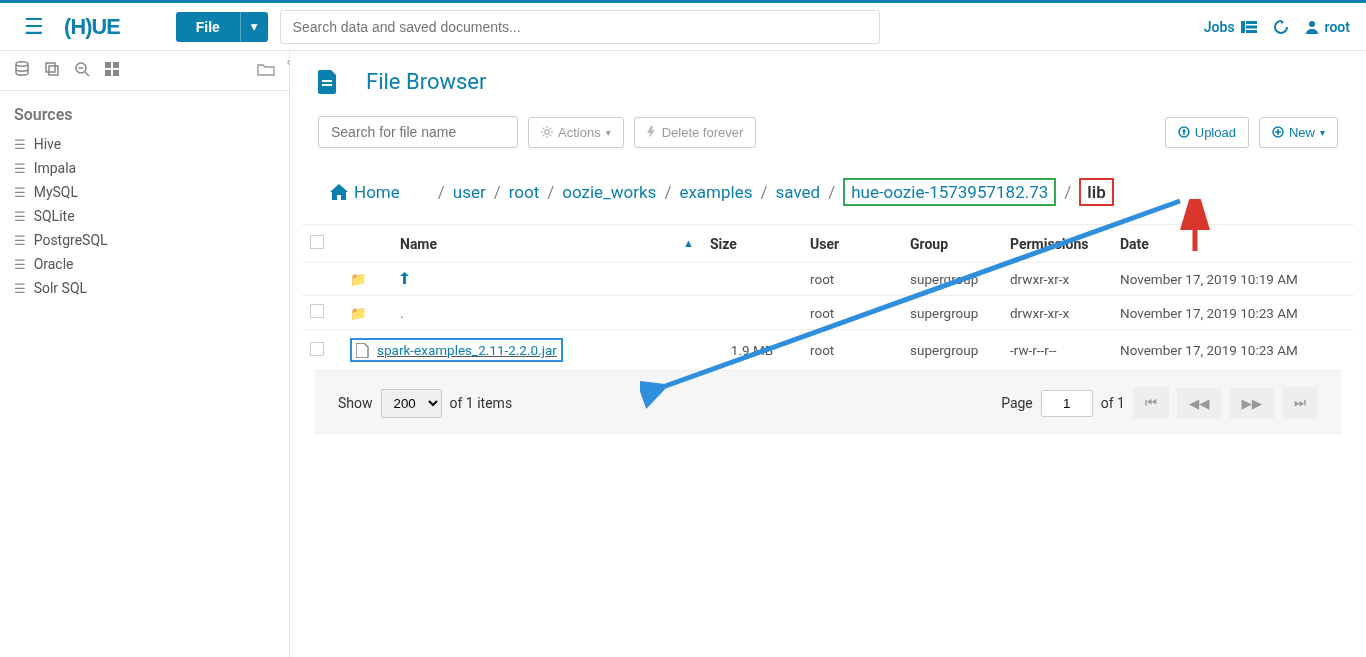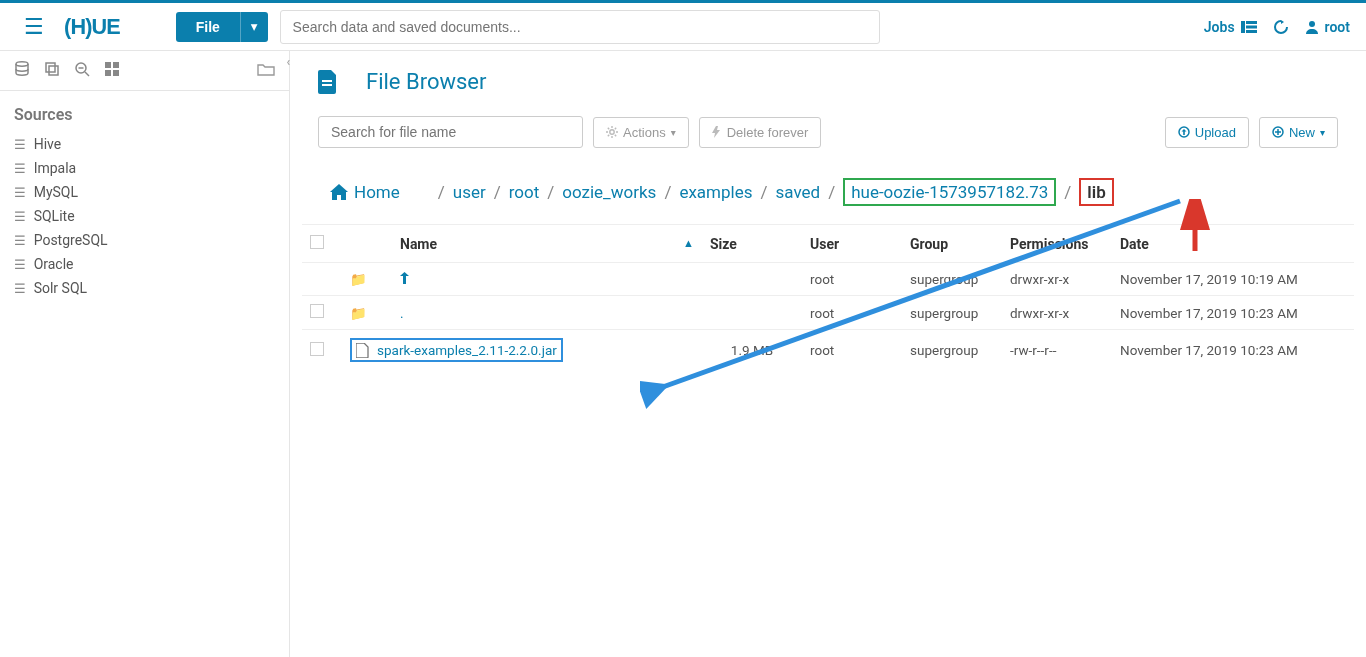--- a/index.html
+++ b/index.html
@@ -20,38 +20,38 @@
 .sidebar { width: 290px; border-right: 1px solid #e5e5e5; position: relative; }
 .sidebar-tools { display: flex; align-items: center; padding: 10px 14px; border-bottom: 1px solid #e5e5e5; gap: 14px; color: #888; position: relative; }
 .sidebar-tools .spacer { flex: 1; }
 .sidebar-collapse { position: absolute; right: -1px; top: 4px; color: #999; font-size: 12px; }
 .sidebar-section-title { font-weight: 600; color: #777; padding: 14px 14px 8px; font-size: 16px; }
 .sidebar-item { display: flex; align-items: center; padding: 4px 14px; gap: 8px; color: #555; cursor: pointer; font-size: 14px; }
 .db-icon { color: #888; font-size: 13px; }
 .main { flex: 1; overflow: auto; padding: 0; }
 .main-header { display: flex; align-items: center; gap: 28px; padding: 18px 28px 14px; color: #0b7fad; font-size: 22px; }
 .toolbar { display: flex; align-items: center; gap: 10px; padding: 8px 28px 12px; }
-.toolbar input[type=text] { padding: 7px 12px; border: 1px solid #ccc; border-radius: 3px; width: 265px; font-size: 14px; }
+.toolbar input[type=text] { padding: 7px 12px; border: 1px solid #ccc; border-radius: 3px; width: 200px; font-size: 14px; }
 .btn-outline { background: #fff; border: 1px solid #ccc; color: #999; padding: 7px 12px; border-radius: 3px; cursor: pointer; font-size: 13px; display: flex; align-items: center; gap: 5px; }
 .btn-outline.blue { color: #0b7fad; }
 .toolbar .spacer { flex: 1; }
 .breadcrumb { display: flex; align-items: center; gap: 8px; padding: 18px 40px 18px; font-size: 17px; flex-wrap: wrap; }
 .breadcrumb a { color: #0b7fad; cursor: pointer; }
 .breadcrumb .home { color: #0b7fad; font-weight: 400; display: flex; align-items: center; gap: 6px; margin-right: 30px; }
 .breadcrumb .sep { color: #888; }
 .breadcrumb .highlighted-green { border: 2px solid #2fa84f; padding: 2px 6px; }
 .breadcrumb .highlighted-red { border: 2px solid #d9372c; padding: 2px 6px; color: #333; font-weight: 600; }
 .table-wrap { padding: 0 12px; }
 table.file-table { width: 100%; border-collapse: collapse; }
 table.file-table th { text-align: left; font-weight: 700; color: #333; padding: 10px 8px; border-top: 1px solid #eee; font-size: 14px; }
 table.file-table td { padding: 8px 8px; border-top: 1px solid #eee; font-size: 13.5px; color: #555; }
 .cb { width: 14px; height: 14px; border: 1px solid #ccc; display: inline-block; background: #fff; }
 .name-link { color: #0b7fad; cursor: pointer; }
 .sort-arrow { color: #0b7fad; font-size: 11px; margin-left: auto; }
-.selected-file-box { border: 2px solid #2f8fdd; padding: 2px 4px; display: inline-flex; align-items: center; gap: 8px; }
+.selected-file-box { border: 2px solid #2f8fdd; padding: 2px 4px; display: inline-flex; align-items: center; gap: 8px; text-decoration: underline; }
 .folder-icon { color: #444; }
 .pager { display: flex; align-items: center; padding: 16px 24px; gap: 8px; background: #f6f6f6; border-top: 1px solid #eee; margin: 0 12px; }
 .pager .spacer { flex: 1; }
 .pager select { padding: 5px 8px; border: 1px solid #ccc; border-radius: 2px; }
 .pager input { width: 52px; padding: 5px; text-align: center; border: 1px solid #ccc; border-radius: 2px; }
 .pager-btn { background: #eee; border: none; padding: 8px 12px; color: #999; cursor: pointer; }
 .annot-arrow-up { position: absolute; }
 .annot-arrow-blue { position: absolute; pointer-events: none; }
 </style>
 </head>
@@ -279,20 +279,33 @@
           </td>
           <td style="text-align:center;">1.9 MB</td>
           <td>root</td>
           <td>supergroup</td>
           <td>-rw-r--r--</td>
           <td>November 17, 2019 10:23 AM</td>
         </tr>
       </tbody>
     </table>
 
+    <div class="pager">
+      <span>Show</span>
+      <select><option>200</option></select>
+      <span>of 1 items</span>
+      <span class="spacer"></span>
+      <span>Page</span>
+      <input type="text" value="1" style="">
+      <span>of 1</span>
+      <button class="pager-btn">⏮</button>
+      <button class="pager-btn">◀◀</button>
+      <button class="pager-btn">▶▶</button>
+      <button class="pager-btn">⏭</button>
+    </div>
     </div>
 
     <svg class="annot-arrow-up" style="left:890px; top:148px;" width="30" height="56" viewBox="0 0 30 56">
       <defs>
           <marker id="ra" markerWidth="10" markerHeight="10" refX="5" refY="3" orient="auto">
             <path d="M0,0 L10,3 L0,6 z" fill="#d9372c"></path>
           </marker>
         </defs>
       <line x1="15" y1="52" x2="15" y2="6" stroke="#d9372c" stroke-width="5" marker-end="url(#ra)"></line>
     </svg>

